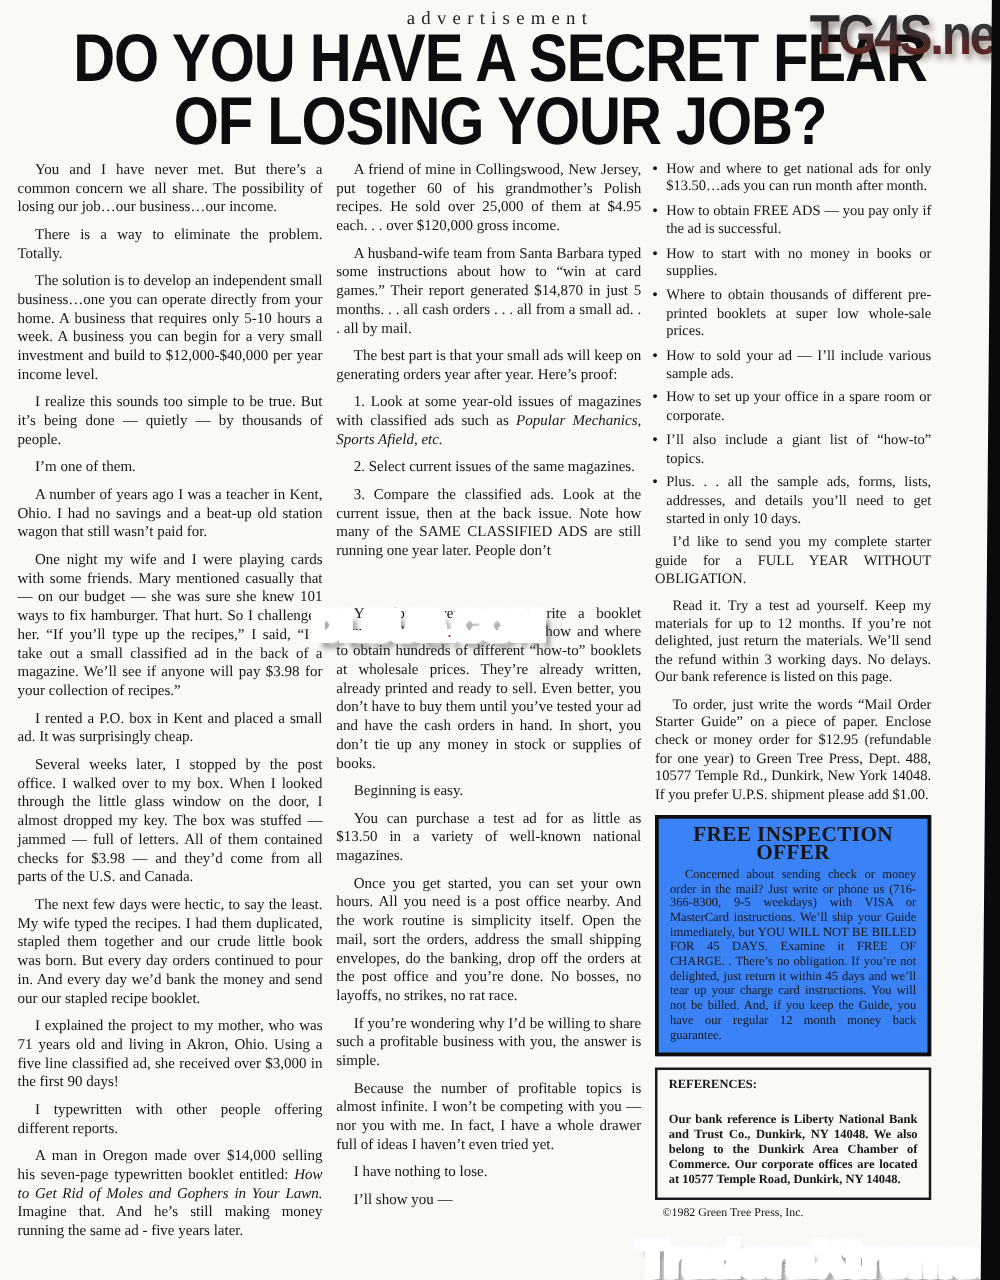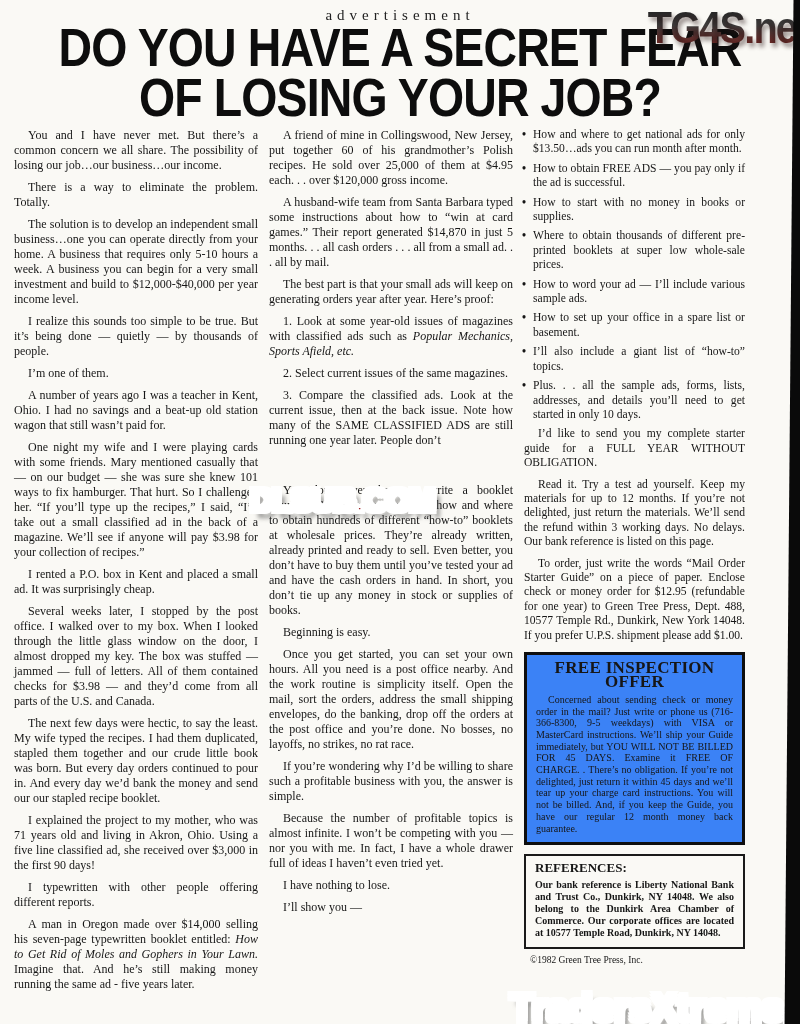--- a/index.html
+++ b/index.html
@@ -38,21 +38,21 @@
     border:3px solid #0e0e0e;padding:6px 9px 8px 9px;margin-top:9px;background:#3b82f6;
   }
   .box-title{
     text-align:center;font-weight:bold;font-size:17px;letter-spacing:.3px;margin-bottom:4px;
     font-family:"Liberation Serif",serif;
   }
   .free-box .box-body{font-size:10px;line-height:11.7px;text-align:justify;text-indent:12px;margin:0;}
   .refs-box{
     border:2px solid #1a1a1a;padding:5px 9px 7px 9px;margin-top:9px;background:#faf9f5;
   }
-  .refs-title{font-weight:bold;font-size:13px;margin-bottom:3px;}
+  .refs-title{font-weight:bold;font-size:10px;margin-bottom:14px;}
   .refs-box .box-body{font-size:10px;line-height:12.2px;text-align:justify;margin:0;font-weight:bold;}
   .copyright{font-size:9.5px;margin-top:4px;padding-left:6px;text-align:left;}
   
   .wm{position:absolute;font-family:"Liberation Sans",sans-serif;font-weight:bold;white-space:nowrap;}
   .wm-red{
     background:linear-gradient(180deg,#e2555a 0%,#cb1f26 45%,#9f1217 100%);
     -webkit-background-clip:text;background-clip:text;
     -webkit-text-fill-color:transparent;color:#c4161c;
     text-shadow:-3px -3px 0 #fff,3px -3px 0 #fff,-3px 3px 0 #fff,3px 3px 0 #fff,
                 -3px 0 0 #fff,3px 0 0 #fff,0 -3px 0 #fff,0 3px 0 #fff,
@@ -105,35 +105,36 @@
     <div class="col">
         <p class="para">A friend of mine in Collingswood, New Jersey, put together 60 of his grandmother’s Polish recipes. He sold over 25,000 of them at $4.95 each. . . over $120,000 gross income.</p>
         <p class="para">A husband-wife team from Santa Barbara typed some instructions about how to “win at card games.” Their report generated $14,870 in just 5 months. . . all cash orders . . . all from a small ad. . . all by mail.</p>
         <p class="para">The best part is that your small ads will keep on generating orders year after year. Here’s proof:</p>
         <p class="para"><span>1. Look at some year-old issues of magazines with classified ads such as </span><span style="font-style: italic;">Popular Mechanics, Sports Afield, etc.</span></p>
         <p class="para">2. Select current issues of the same magazines.</p>
         <p class="para">3. Compare the classified ads. Look at the current issue, then at the back issue. Note how many of the SAME CLASSIFIED ADS are still running one year later. People don’t</p>
         <p class="para gap" style="height: 28px;"></p>
         <p class="para">You don’t even have to write a booklet yourself. I’ll show you precisely how and where to obtain hundreds of different “how-to” booklets at wholesale prices. They’re already written, already printed and ready to sell. Even better, you don’t have to buy them until you’ve tested your ad and have the cash orders in hand. In short, you don’t tie up any money in stock or supplies of books.</p>
         <p class="para">Beginning is easy.</p>
+        <p class="para">You can purchase a test ad for as little as $13.50 in a variety of well-known national magazines.</p>
         <p class="para">Once you get started, you can set your own hours. All you need is a post office nearby. And the work routine is simplicity itself. Open the mail, sort the orders, address the small shipping envelopes, do the banking, drop off the orders at the post office and you’re done. No bosses, no layoffs, no strikes, no rat race.</p>
         <p class="para">If you’re wondering why I’d be willing to share such a profitable business with you, the answer is simple.</p>
         <p class="para">Because the number of profitable topics is almost infinite. I won’t be competing with you — nor you with me. In fact, I have a whole drawer full of ideas I haven’t even tried yet.</p>
         <p class="para">I have nothing to lose.</p>
         <p class="para">I’ll show you —</p>
       </div>
 
     <div class="col col3">
       <div>
           <p class="bullet">How and where to get national ads for only $13.50…ads you can run month after month.</p>
           <p class="bullet">How to obtain FREE ADS — you pay only if the ad is successful.</p>
           <p class="bullet">How to start with no money in books or supplies.</p>
           <p class="bullet">Where to obtain thousands of different pre-printed booklets at super low whole-sale prices.</p>
-          <p class="bullet">How to word your ad — I’ll include various sample ads.</p>
-          <p class="bullet">How to set up your office in a spare list or basement.</p>
+          <p class="bullet">How to sold your ad — I’ll include various sample ads.</p>
+          <p class="bullet">How to set up your office in a spare room or corporate.</p>
           <p class="bullet">I’ll also include a giant list of “how-to” topics.</p>
           <p class="bullet">Plus. . . all the sample ads, forms, lists, addresses, and details you’ll need to get started in only 10 days.</p>
         </div>
       <div>
           <p class="para">I’d like to send you my complete starter guide for a FULL YEAR WITHOUT OBLIGATION.</p>
           <p class="para">Read it. Try a test ad yourself. Keep my materials for up to 12 months. If you’re not delighted, just return the materials. We’ll send the refund within 3 working days. No delays. Our bank reference is listed on this page.</p>
           <p class="para">To order, just write the words “Mail Order Starter Guide” on a piece of paper. Enclose check or money order for $12.95 (refundable for one year) to Green Tree Press, Dept. 488, 10577 Temple Rd., Dunkirk, New York 14048. If you prefer U.P.S. shipment please add $1.00.</p>
         </div>
 
       <div class="free-box">

